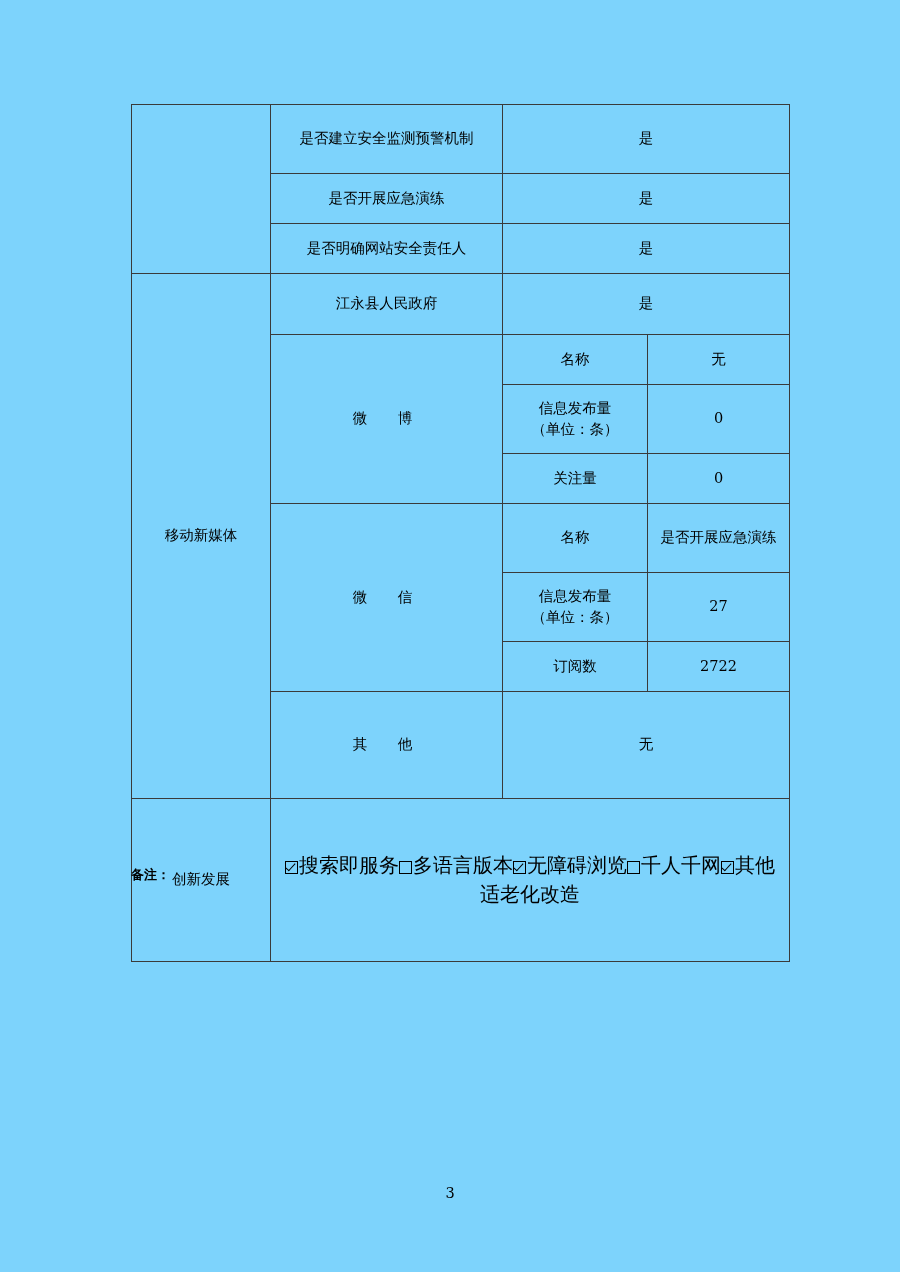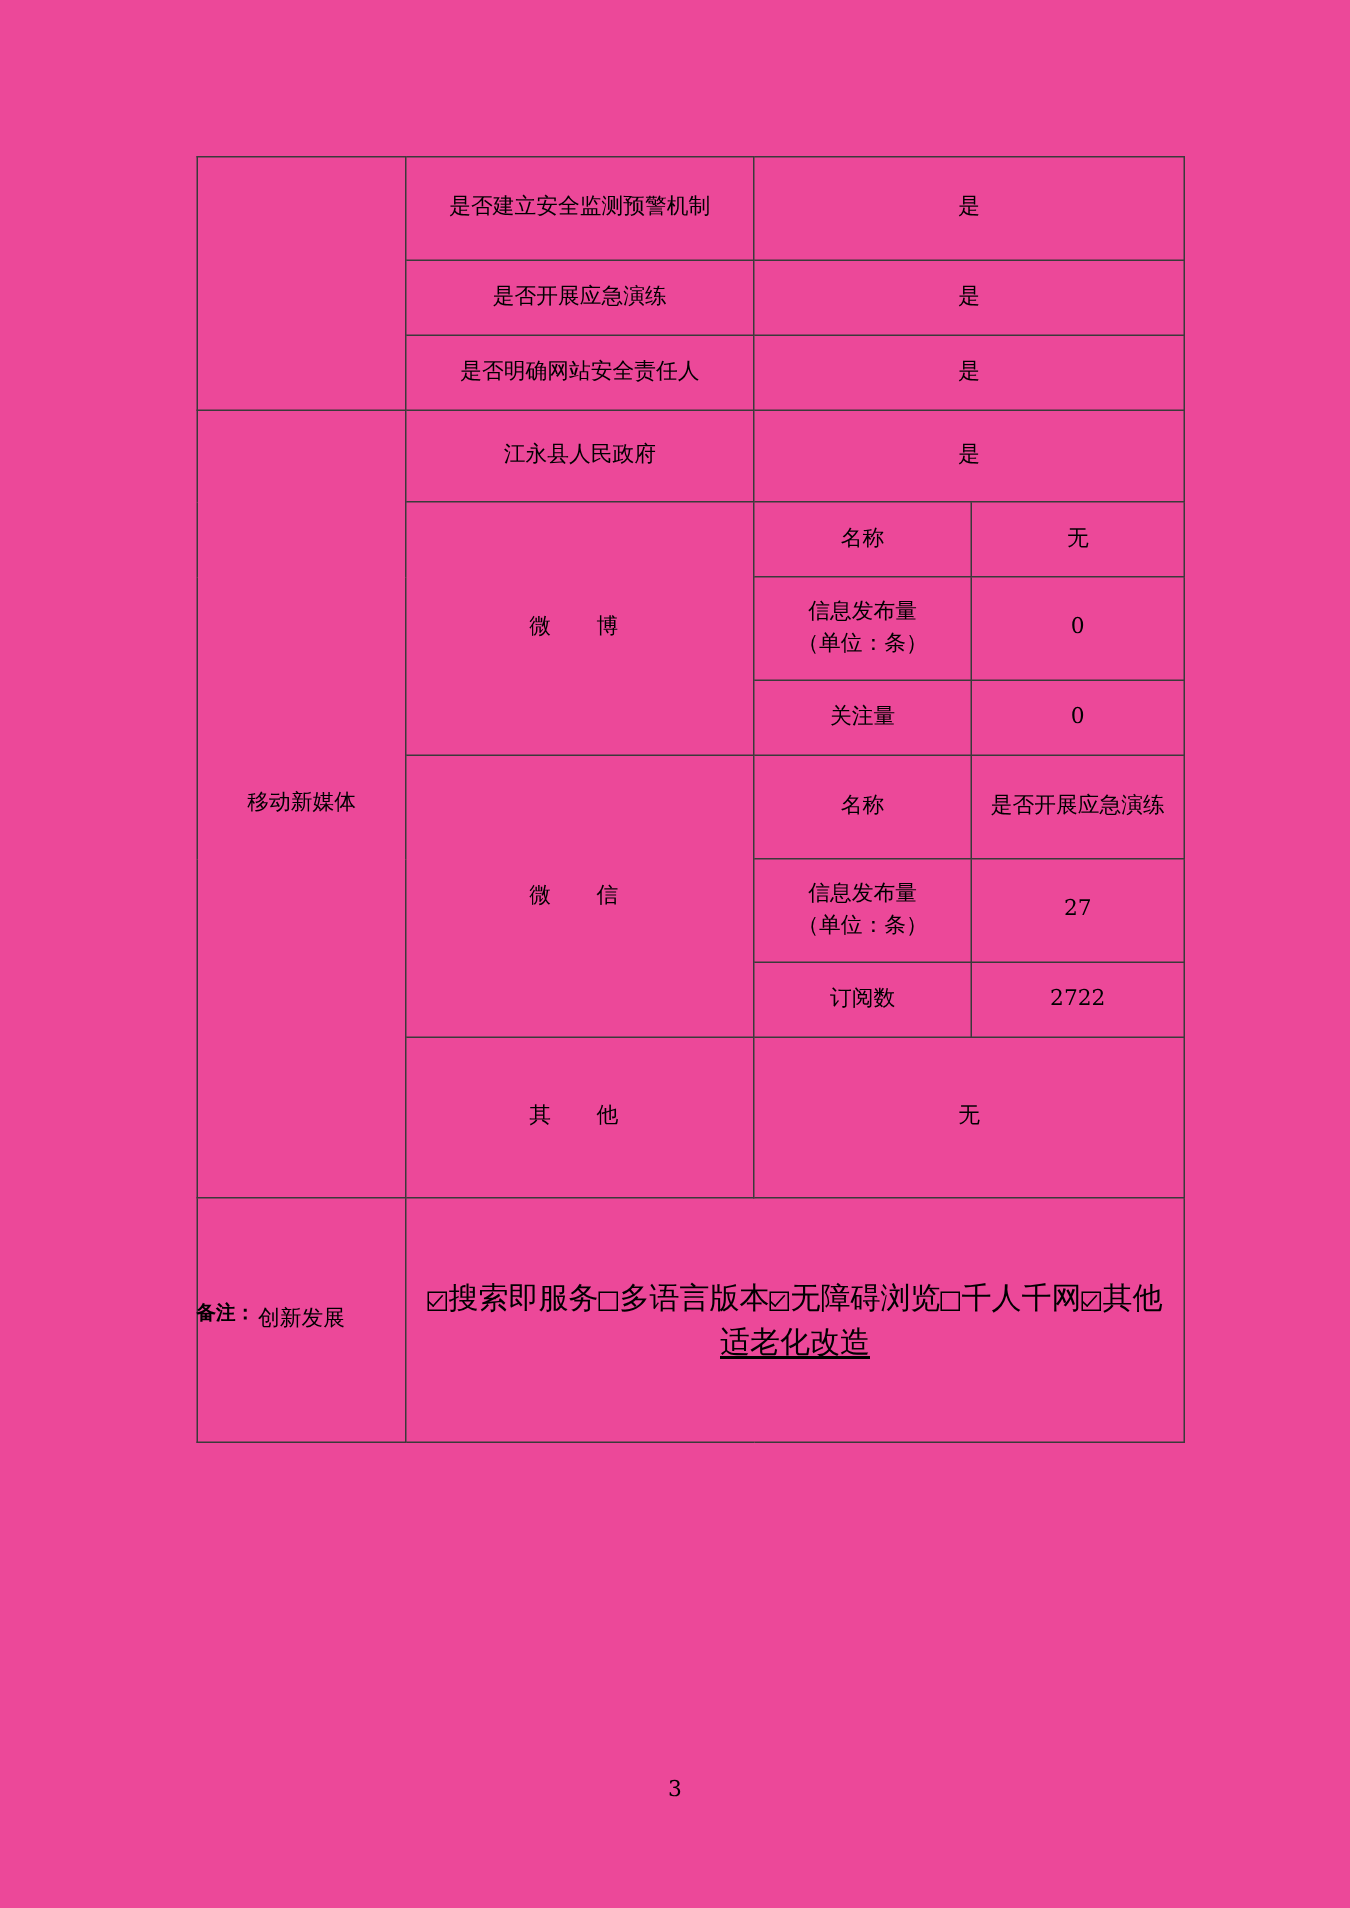--- a/index.html
+++ b/index.html
@@ -12,21 +12,21 @@
     height: 1272px;
     position: relative;
     font-family: "DejaVu Serif", "Liberation Serif", serif;
     color: #000000;
   }
   .page {
     position: absolute;
     left: 0; top: 0;
     width: 900px;
     height: 1272px;
-    background: #ec4899;
+    background: #7dd3fc;
   }
   .doc-table {
     position: absolute;
     left: 131px;
     top: 104px;
     width: 658px;
     border-collapse: collapse;
     table-layout: fixed;
   }
   .doc-table td {
@@ -76,21 +76,20 @@
     left: 2.2px;
     top: -1px;
     width: 4px;
     height: 8.5px;
     border: solid #000;
     border-width: 0 1.7px 1.7px 0;
     transform: rotate(42deg);
   }
   .chk-label { margin-right: 0px; }
   .underlined {
-    text-decoration: underline;
     text-underline-offset: 3px;
   }
   .remark {
     position: absolute;
     left: 131px;
     top: 866px;
     font-size: 13px;
     font-weight: bold;
     font-family: "DejaVu Serif", "Liberation Serif", serif;
   }

